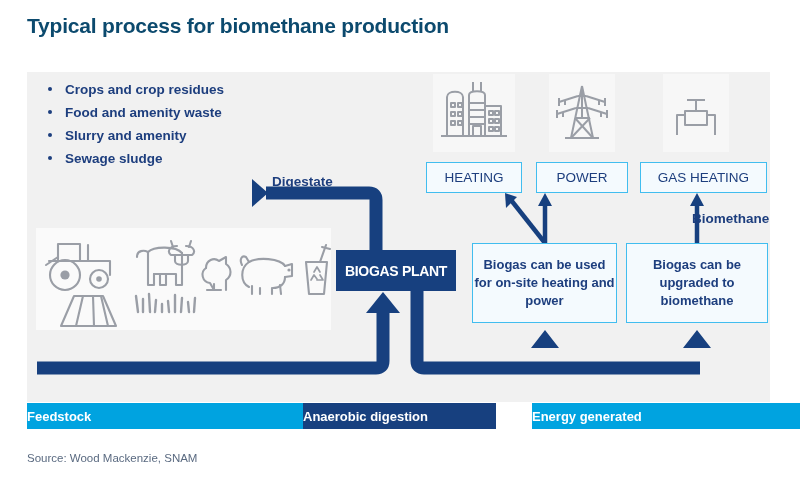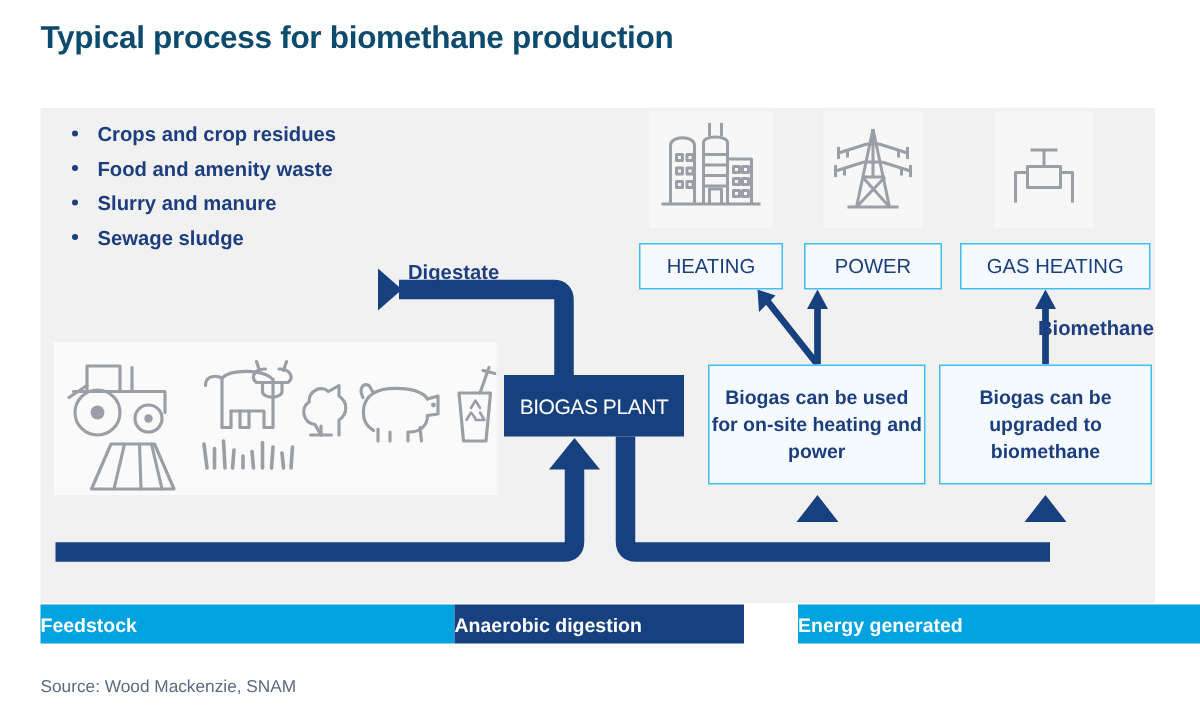--- a/index.html
+++ b/index.html
@@ -72,21 +72,21 @@
     display:flex;align-items:center;justify-content:center;
     box-sizing:border-box;
   }
   #box-onsite{left:472px;top:243px;width:145px;height:80px;}
   #box-upgrade{left:626px;top:243px;width:142px;height:80px;}
 
   
   .plant{
     position:absolute;left:336px;top:250px;width:120px;height:41px;
     background:#17407f;color:#ffffff;
-    font-size:14px;font-weight:normal;letter-spacing:-0.3px;
+    font-size:14px;font-weight:bold;letter-spacing:-0.3px;
     display:flex;align-items:center;justify-content:center;
   }
 
   
   .lbl{position:absolute;color:#1d3e7e;font-size:13.5px;font-weight:bold;}
   #lbl-digestate{left:272px;top:174px;}
   #lbl-biomethane{left:692px;top:211px;}
 
   
   .flow{position:absolute;left:0;top:0;width:800px;height:480px;
@@ -119,21 +119,21 @@
     <div class="row">
       <span class="dot"></span>
       <span>Crops and crop residues</span>
     </div>
     <div class="row">
       <span class="dot"></span>
       <span>Food and amenity waste</span>
     </div>
     <div class="row">
       <span class="dot"></span>
-      <span>Slurry and manure</span>
+      <span>Slurry and amenity</span>
     </div>
     <div class="row">
       <span class="dot"></span>
       <span>Sewage sludge</span>
     </div>
   </div>
 
   <div class="feedpic">
     <svg width="295" height="102" viewBox="0 0 295 102" fill="none" stroke="#9a9ea6" stroke-width="2.1" stroke-linejoin="round" stroke-linecap="round">
       <g>

